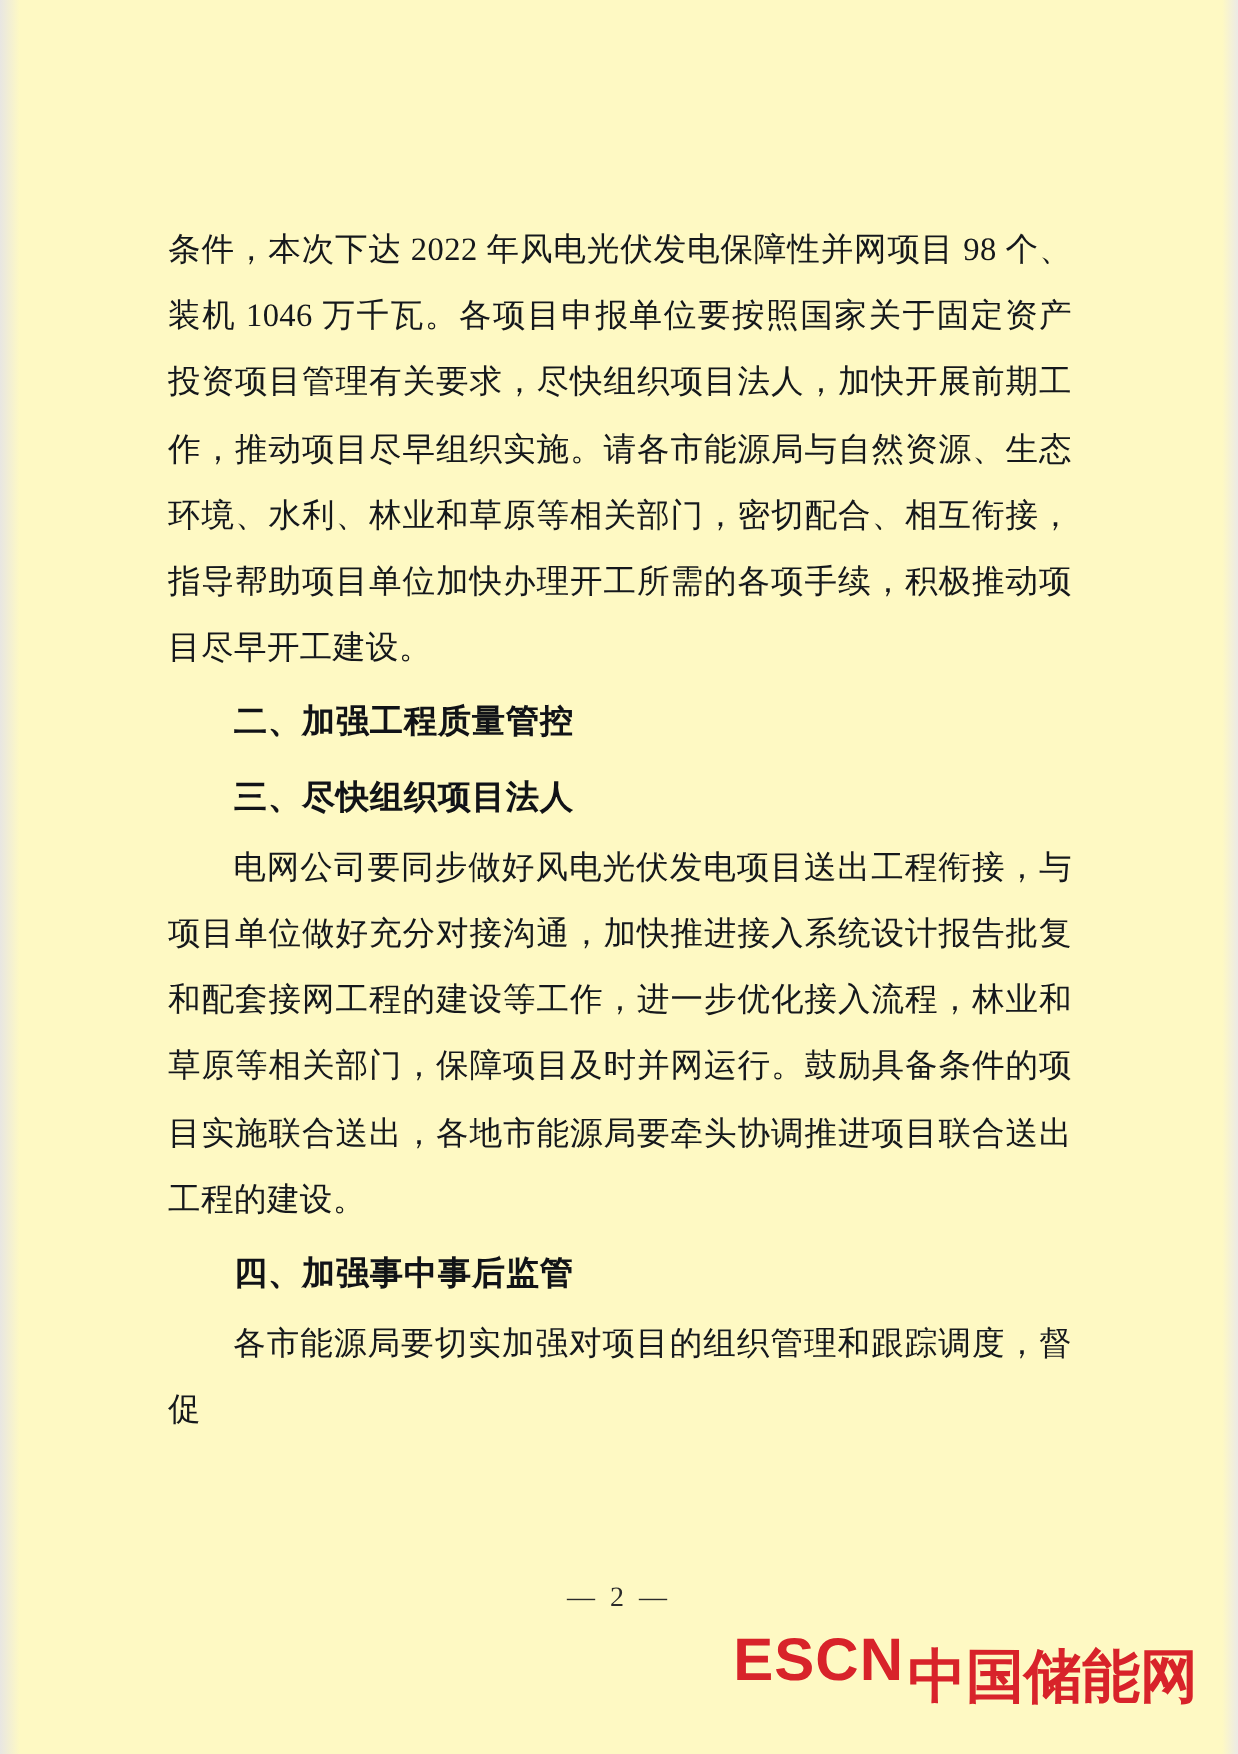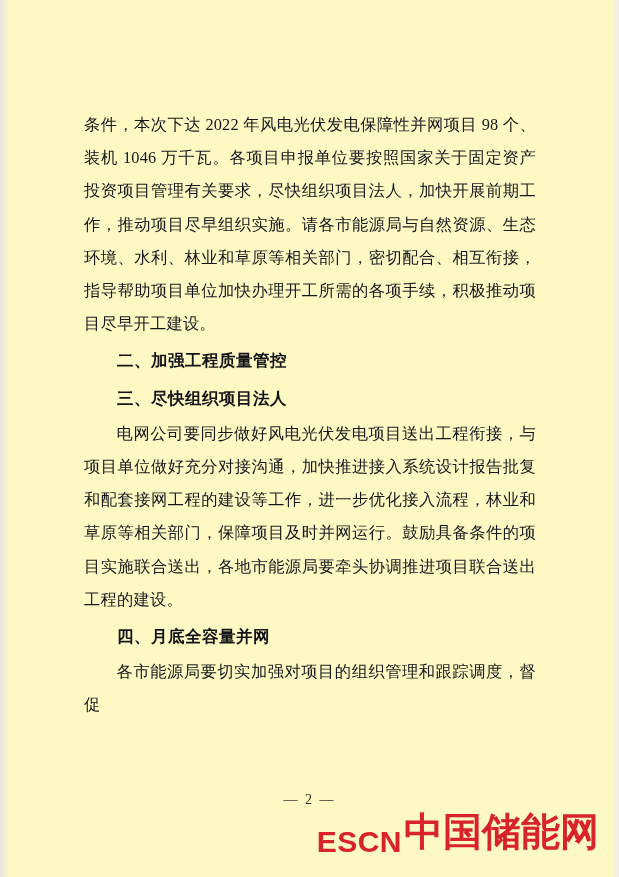--- a/index.html
+++ b/index.html
@@ -77,32 +77,32 @@
     font-size: 14px;
     letter-spacing: 2px;
     color: #2b2b2b;
     font-family: "Liberation Serif", serif;
   }
   .watermark {
     position: absolute;
     right: 20px;
     bottom: 18px;
     display: flex;
-    align-items: flex-end;
+    align-items: center;
     font-family: "Liberation Sans", sans-serif;
     font-weight: bold;
     white-space: nowrap;
   }
   .watermark .escn {
     font-size: 30px;
     color: #d8232a;
     letter-spacing: 0.5px;
   }
   .watermark .cn-name {
-    font-size: 39px;
+    font-size: 29px;
     color: #d8232a;
     letter-spacing: 0px;
     margin-left: 2px;
     margin-top: 16px;
   }
 </style>
 </head>
 <body>
 
 <div class="page">
@@ -111,21 +111,21 @@
 
     <p class="body-para">条件，本次下达 2022 年风电光伏发电保障性并网项目 98 个、装机 1046 万千瓦。各项目申报单位要按照国家关于固定资产投资项目管理有关要求，尽快组织项目法人，加快开展前期工作，推动项目尽早组织实施。请各市能源局与自然资源、生态环境、水利、林业和草原等相关部门，密切配合、相互衔接，指导帮助项目单位加快办理开工所需的各项手续，积极推动项目尽早开工建设。</p>
 
     <h2 class="section-heading">二、加强工程质量管控</h2>
 
 
     <h2 class="section-heading">三、尽快组织项目法人</h2>
 
     <p class="body-para indent">电网公司要同步做好风电光伏发电项目送出工程衔接，与项目单位做好充分对接沟通，加快推进接入系统设计报告批复和配套接网工程的建设等工作，进一步优化接入流程，林业和草原等相关部门，保障项目及时并网运行。鼓励具备条件的项目实施联合送出，各地市能源局要牵头协调推进项目联合送出工程的建设。</p>
 
-    <h2 class="section-heading">四、月底全容量并网</h2>
+    <h2 class="section-heading">四、加强事中事后监管</h2>
 
     <p class="body-para indent">各市能源局要切实加强对项目的组织管理和跟踪调度，督促</p>
 
   </div>
 
   <div class="footer">
     <span class="page-number">— 2 —</span>
   </div>
 
   <div class="watermark">

